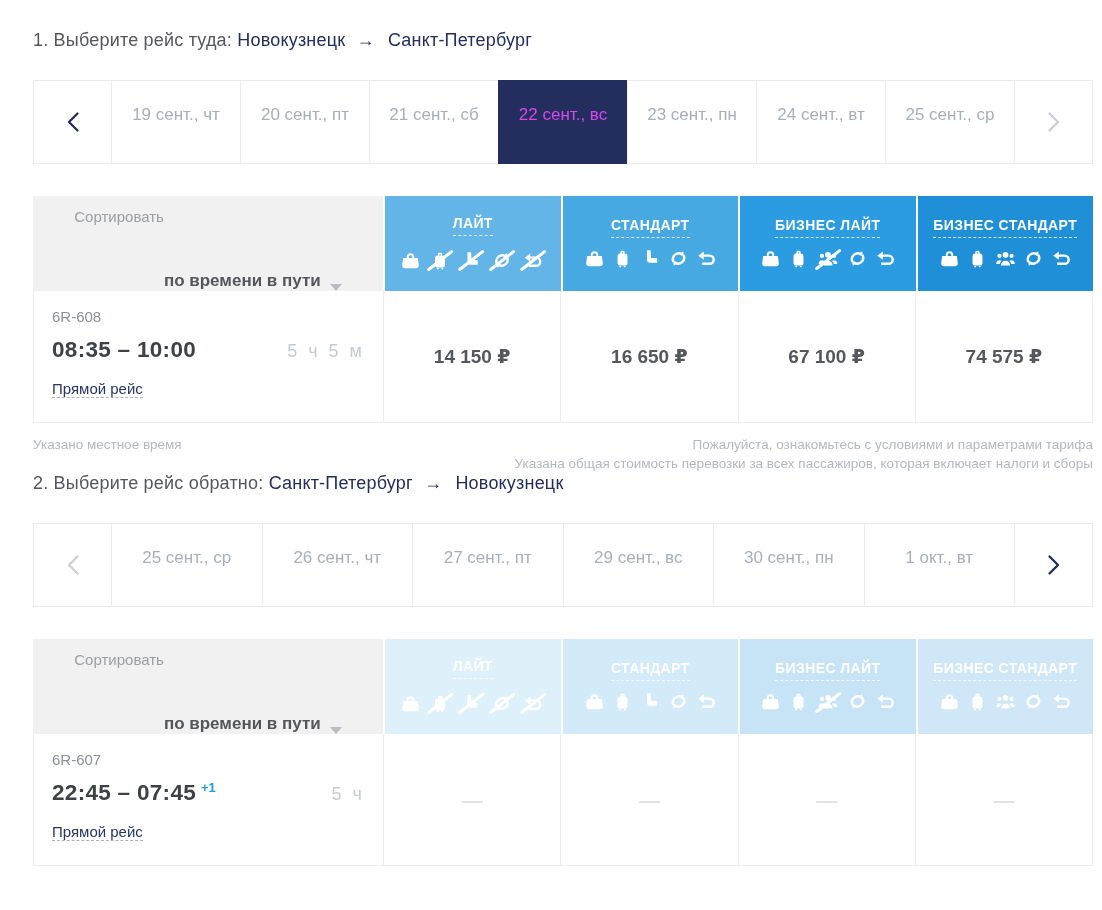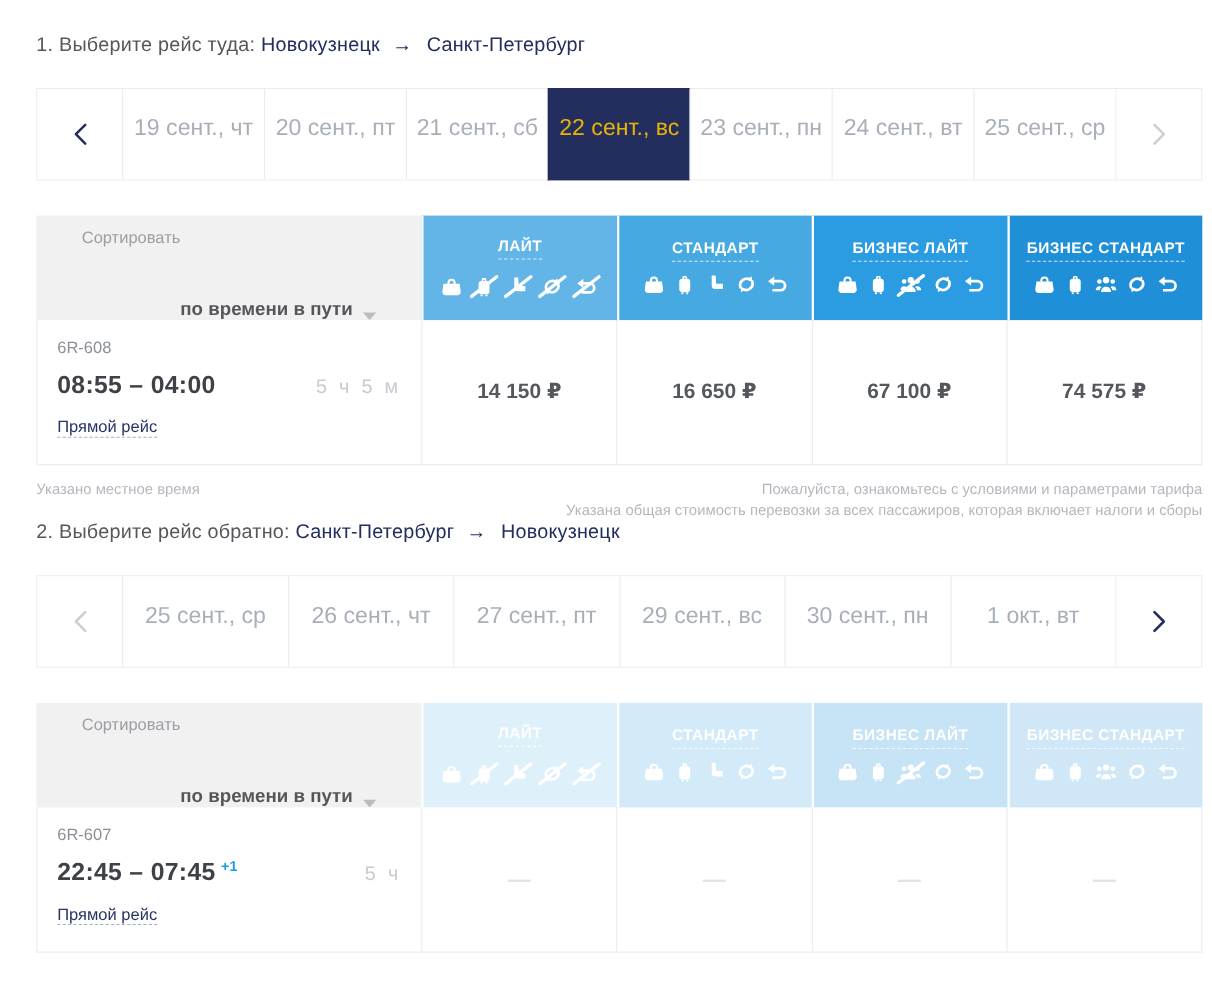--- a/index.html
+++ b/index.html
@@ -25,25 +25,25 @@
   }
   .carousel .nav-btn {
     width: 77px; flex: 0 0 77px; background: #fff; border: none; cursor: pointer;
     display: flex; align-items: center; justify-content: center;
   }
   .carousel .nav-btn svg { width: 18px; height: 24px; }
   .carousel .nav-btn.enabled { color: var(--navy); }
   .carousel .nav-btn.disabled { color: #ccced3; }
   .date-cell {
     flex: 1 1 0; border-left: 1px solid #ebebeb; cursor: pointer;
-    padding-top: 24px; text-align: center; font-size: 21px; color: var(--date_text);
+    padding-top: 24px; text-align: center; font-size: 17px; color: var(--date_text);
     background: #fff;
   }
   .date-cell:last-of-type { border-right: 1px solid #ebebeb; }
-  .date-cell.selected { background: var(--navy); color: #eab308; border-color: var(--navy); margin: -1px 0; padding-top: 25px; text-align: center; }
+  .date-cell.selected { background: var(--navy); color: #d946ef; border-color: var(--navy); margin: -1px 0; padding-top: 25px; text-align: center; }
 
   
   .fare-table { width: 1060px; }
   .thead { display: flex; height: 95px; }
   .sort-cell {
     flex: 0 0 350px; background: #f1f1f2; cursor: pointer;
     display: flex; flex-direction: row; justify-content: center; padding: 12px 18px 0;
   }
   .sort-label { font-size: 15px; color: #9b9ea3; margin-bottom: 7px; }
   .sort-value { font-size: 17px; font-weight: bold; color: #54565a; display: flex; align-items: flex-end; }
@@ -304,21 +304,21 @@
                   <use href="#sym-return"></use>
                 </svg>
               </span>
             </div>
         </div>
       </div>
       <div class="trow">
         <div class="flight-cell">
           <div class="flight-number">6R-608</div>
           <div class="time-line">
-            <span class="time">08:55 – 04:00</span>
+            <span class="time">08:35 – 10:00</span>
             <span class="plus-days"></span>
             <span class="duration">5 ч 5 м</span>
           </div>
           <a class="direct-link">Прямой рейс</a>
         </div>
         <div class="price-cell">14 150 ₽</div>
         <div class="price-cell">16 650 ₽</div>
         <div class="price-cell">67 100 ₽</div>
         <div class="price-cell">74 575 ₽</div>
       </div>

